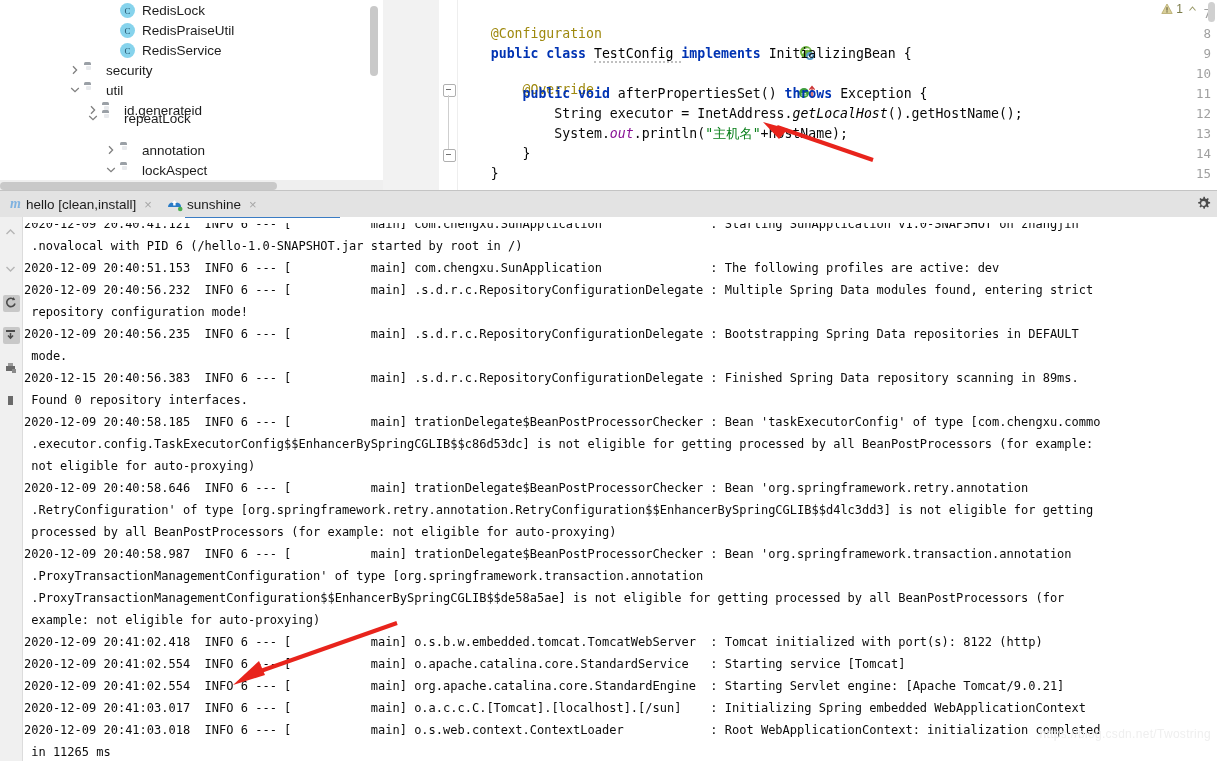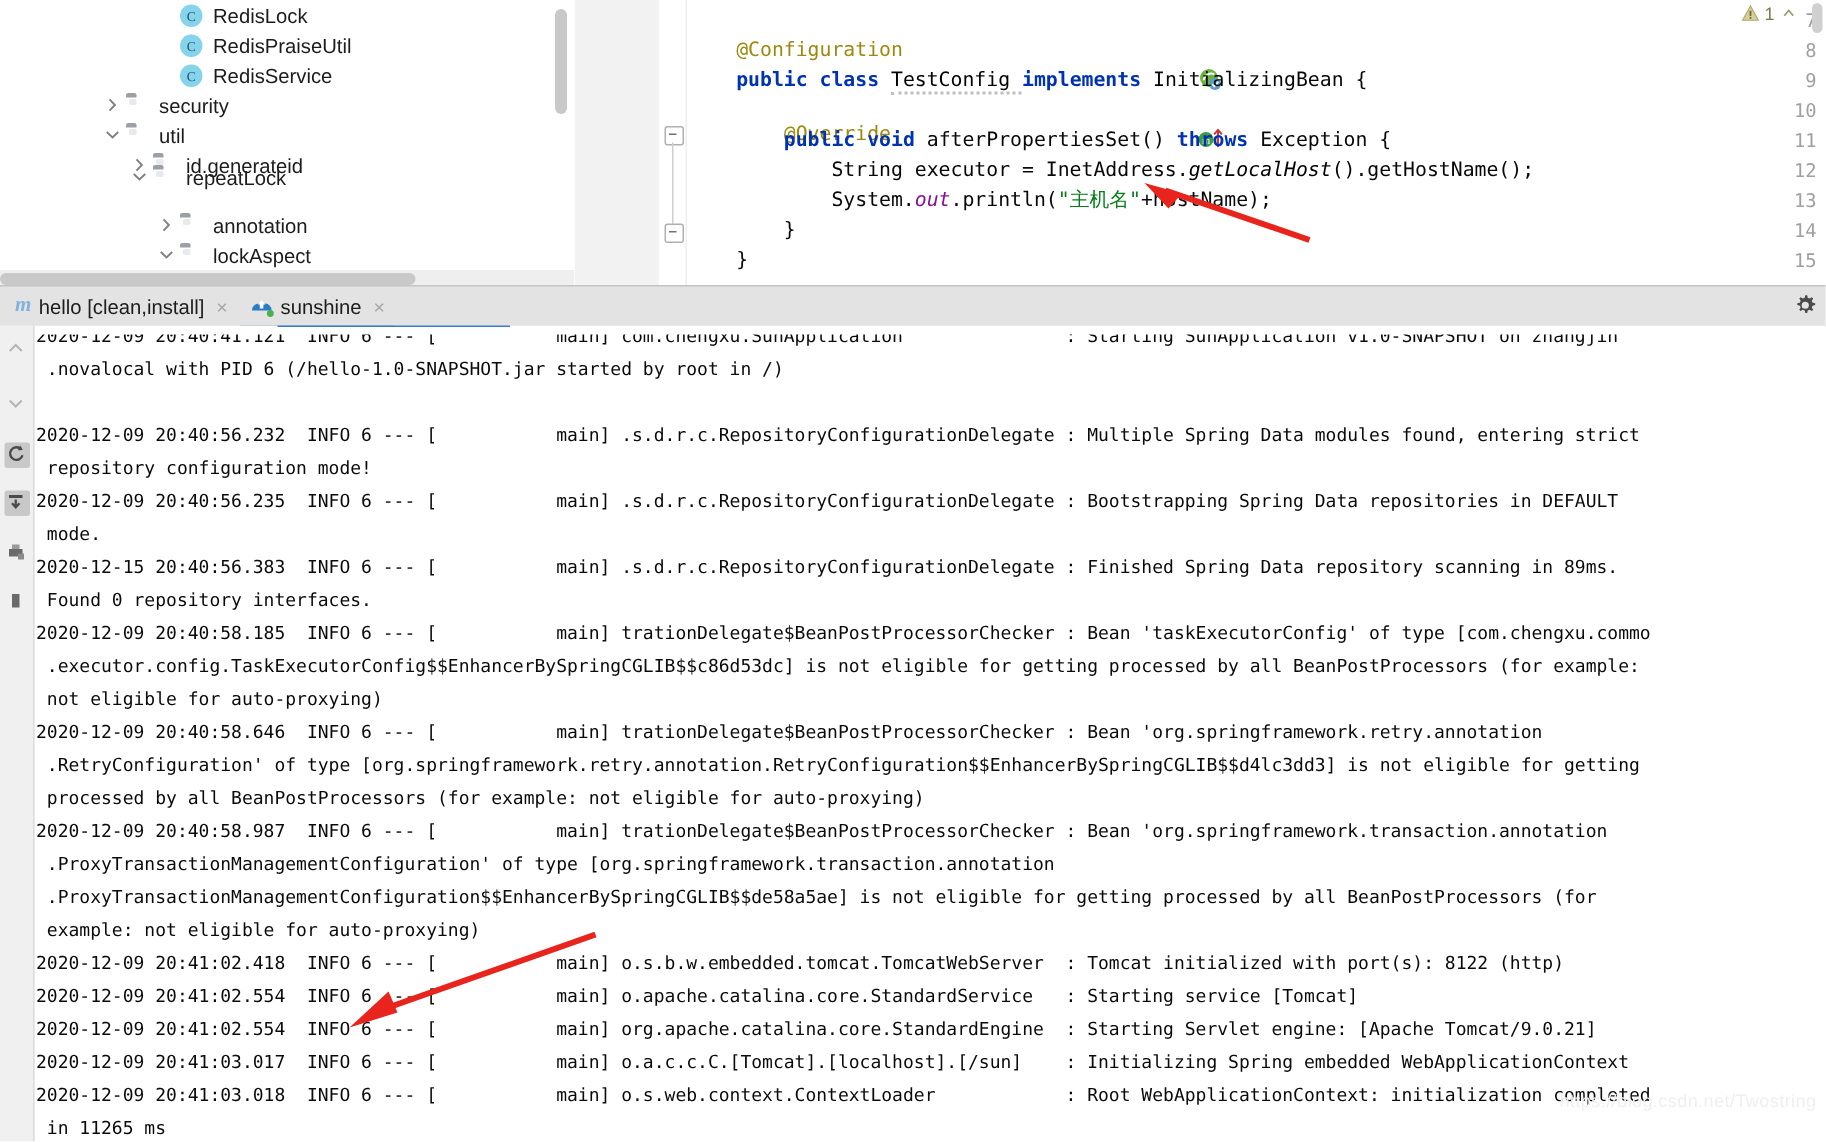--- a/index.html
+++ b/index.html
@@ -283,20 +283,21 @@
       </div>
       <div class="gbtn" style="top:176px;">
         <svg width="15" height="15" viewBox="0 0 15 15">
             <rect x="5" y="3" width="5" height="9" fill="#6a6a6a"></rect>
           </svg>
       </div>
     </div>
     <div class="log" id="console-lines">
         <div class="lline clip-top" style="top: -3px;">2020-12-09 20:40:41.121  INFO 6 --- [           main] com.chengxu.SunApplication               : Starting SunApplication v1.0-SNAPSHOT on zhangjin</div>
         <div class="lline" style="top: 19px;"> .novalocal with PID 6 (/hello-1.0-SNAPSHOT.jar started by root in /)</div>
+        <div class="lline" style="top: 41px;">2020-12-09 20:40:51.153  INFO 6 --- [           main] com.chengxu.SunApplication               : The following profiles are active: dev</div>
         <div class="lline" style="top: 63px;">2020-12-09 20:40:56.232  INFO 6 --- [           main] .s.d.r.c.RepositoryConfigurationDelegate : Multiple Spring Data modules found, entering strict</div>
         <div class="lline" style="top: 85px;"> repository configuration mode!</div>
         <div class="lline" style="top: 107px;">2020-12-09 20:40:56.235  INFO 6 --- [           main] .s.d.r.c.RepositoryConfigurationDelegate : Bootstrapping Spring Data repositories in DEFAULT</div>
         <div class="lline" style="top: 129px;"> mode.</div>
         <div class="lline" style="top: 151px;">2020-12-15 20:40:56.383  INFO 6 --- [           main] .s.d.r.c.RepositoryConfigurationDelegate : Finished Spring Data repository scanning in 89ms.</div>
         <div class="lline" style="top: 173px;"> Found 0 repository interfaces.</div>
         <div class="lline" style="top: 195px;">2020-12-09 20:40:58.185  INFO 6 --- [           main] trationDelegate$BeanPostProcessorChecker : Bean 'taskExecutorConfig' of type [com.chengxu.commo</div>
         <div class="lline" style="top: 217px;"> .executor.config.TaskExecutorConfig$$EnhancerBySpringCGLIB$$c86d53dc] is not eligible for getting processed by all BeanPostProcessors (for example:</div>
         <div class="lline" style="top: 239px;"> not eligible for auto-proxying)</div>
         <div class="lline" style="top: 261px;">2020-12-09 20:40:58.646  INFO 6 --- [           main] trationDelegate$BeanPostProcessorChecker : Bean 'org.springframework.retry.annotation</div>

